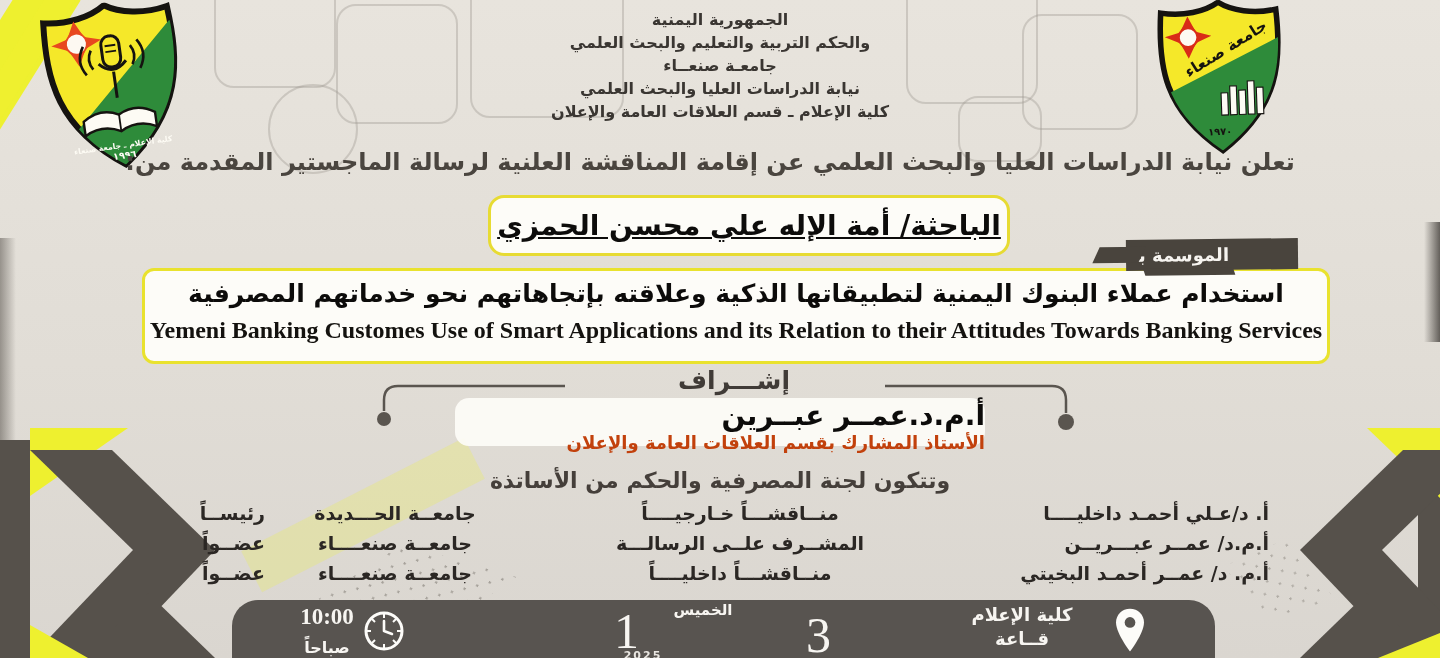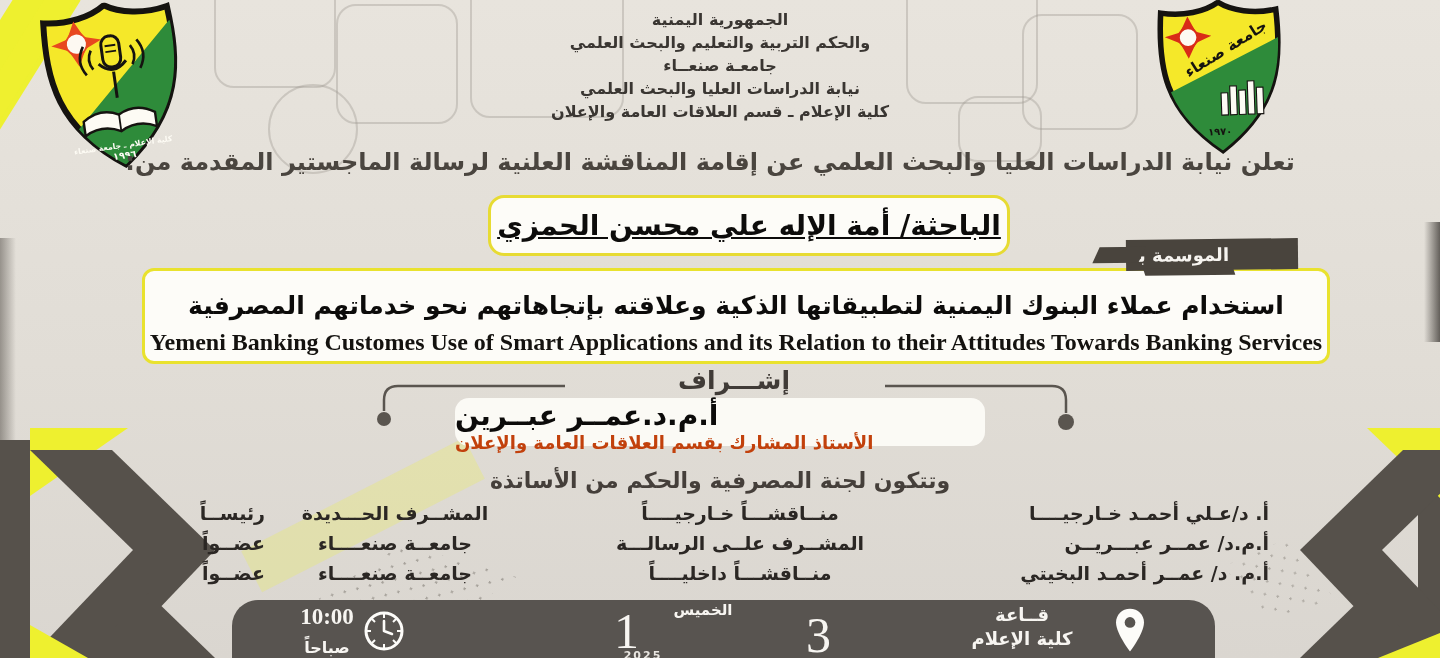--- a/index.html
+++ b/index.html
@@ -25,25 +25,25 @@
     display:flex;align-items:center;justify-content:center;font-size:28px;font-weight:bold;color:#0d0c0b;text-decoration:underline;}
   
   #titled-label{left:1126px;top:239px;width:172px;height:31px;background:#49443d;color:#f6f4f0;
     font-size:18px;font-weight:bold;display:flex;align-items:center;justify-content:flex-end;
     padding:0 10px 0 0;box-sizing:border-box;transform:rotate(-.6deg);z-index:6;}
   #titled-label::before{content:"";position:absolute;left:-30px;top:7px;width:46px;height:16px;background:#49443d;transform:skewX(-25deg);}
   #titled-label::after{content:"";position:absolute;left:18px;bottom:-5px;width:90px;height:7px;background:#49443d;transform:skewX(18deg);}
   
   #title-box{left:142px;top:268px;width:1188px;height:96px;background:#fdfcf8;border:3px solid #e9e22e;border-radius:12px;
     box-sizing:border-box;text-align:center;z-index:5;}
-  #title-ar{margin-top:20px;font-size:25px;font-weight:bold;color:#0c0b0a;}
+  #title-ar{margin-top:8px;font-size:25px;font-weight:bold;color:#0c0b0a;}
   #title-en{margin-top:9px;font-family:"Liberation Serif",serif;font-size:24px;font-weight:bold;color:#14120f;}
   
   #supervision-heading{left:0;right:0;top:366px;text-align:center;font-size:25px;font-weight:bold;color:#403b37;transform:translateX(14px);}
-  #supervisor-box{left:455px;top:398px;width:530px;height:48px;background:rgba(253,252,248,.93);border-radius:14px;text-align:left;}
+  #supervisor-box{left:455px;top:398px;width:530px;height:48px;background:rgba(253,252,248,.93);border-radius:14px;text-align:right;}
   #supervisor-name{margin-top:1px;font-size:28px;font-weight:bold;color:#0c0b0a;}
   #supervisor-role{margin-top:0;font-size:18px;font-weight:bold;color:#c2410c;}
   
   #committee-heading{left:0;right:0;top:468px;text-align:center;font-size:22px;font-weight:bold;color:#453f3a;}
   #committee-table{left:125px;top:499px;width:1150px;direction:rtl;display:grid;
     grid-template-columns:320px 430px 260px 140px;row-gap:2px;color:#2b2724;font-weight:bold;font-size:19px;}
   #committee-table .cell{height:28px;line-height:28px;white-space:nowrap;}
   #committee-table .c-name{text-align:right;padding-right:6px;}
   #committee-table .c-role{text-align:center;}
   #committee-table .c-univ{text-align:center;}
@@ -192,44 +192,44 @@
     <path d="M515 8 H682 Q696 8 696 22 V35" fill="none" stroke="#5a554f" stroke-width="2.5"></path>
     <circle cx="696" cy="44" r="8" fill="#5a554f"></circle>
   </svg>
   <div class="abs" id="supervisor-box">
     <div id="supervisor-name" dir="rtl">أ.م.د.عمــر عبــرين</div>
     <div id="supervisor-role" dir="rtl">الأستاذ المشارك  بقسم العلاقات العامة والإعلان</div>
   </div>
 
   <div class="abs" id="committee-heading" dir="rtl">وتتكون لجنة المصرفية والحكم من الأساتذة</div>
   <div class="abs" id="committee-table">
-    <div class="cell c-name">أ. د/عـلي أحمـد خـارجيــــا</div>
+    <div class="cell c-name">أ. د/عـلي أحمـد داخليــــا</div>
     <div class="cell c-role">منــاقشـــاً خـارجيــــاً</div>
-    <div class="cell c-univ">المشــرف الحـــديدة</div>
+    <div class="cell c-univ">جامعــة الحـــديدة</div>
     <div class="cell c-pos">رئيســاً</div>
 
     <div class="cell c-name">أ.م.د/ عمــر عبـــريــن</div>
     <div class="cell c-role">المشــرف علــى الرسالـــة</div>
     <div class="cell c-univ">جامعــة صنعــــاء</div>
     <div class="cell c-pos">عضــواً</div>
 
     <div class="cell c-name">أ.م. د/ عمــر أحمـد البخيتي</div>
     <div class="cell c-role">منــاقشـــاً داخليــــاً</div>
     <div class="cell c-univ">جامعــة صنعــــاء</div>
     <div class="cell c-pos">عضــواً</div>
   </div>
 
   <div class="abs" id="footer-bar">
     <svg class="abs" style="left:882px;top:7px;" width="32" height="46" viewBox="0 0 24 34">
       <path d="M12 1 C6 1 1.5 5.6 1.5 11.3 C1.5 19.4 12 33 12 33 S22.5 19.4 22.5 11.3 C22.5 5.6 18 1 12 1 Z" fill="#fdfcf9"></path>
       <circle cx="12" cy="11.3" r="4" fill="#585450"></circle>
     </svg>
     <div class="footer-text" id="venue" dir="rtl">
+      <div>كلية الإعلام</div>
       <div>قــاعة</div>
-      <div>كلية الإعلام</div>
     </div>
     <div class="footer-text" id="day-label" dir="rtl">الخميس</div>
     <div class="big-digit" style="left:574px;top:6px;">3</div>
     <div class="big-digit" style="left:382px;top:2px;">1</div>
     <div class="footer-text" id="date-partial">2025</div>
     <svg class="abs" style="left:130px;top:9px;" width="44" height="44" viewBox="0 0 44 44">
       <circle cx="22" cy="22" r="18" fill="none" stroke="#fdfcf9" stroke-width="3"></circle>
       <g stroke="#fdfcf9" stroke-width="2">
         <line x1="22" y1="5" x2="22" y2="9"></line>
           <line x1="22" y1="35" x2="22" y2="39"></line>

